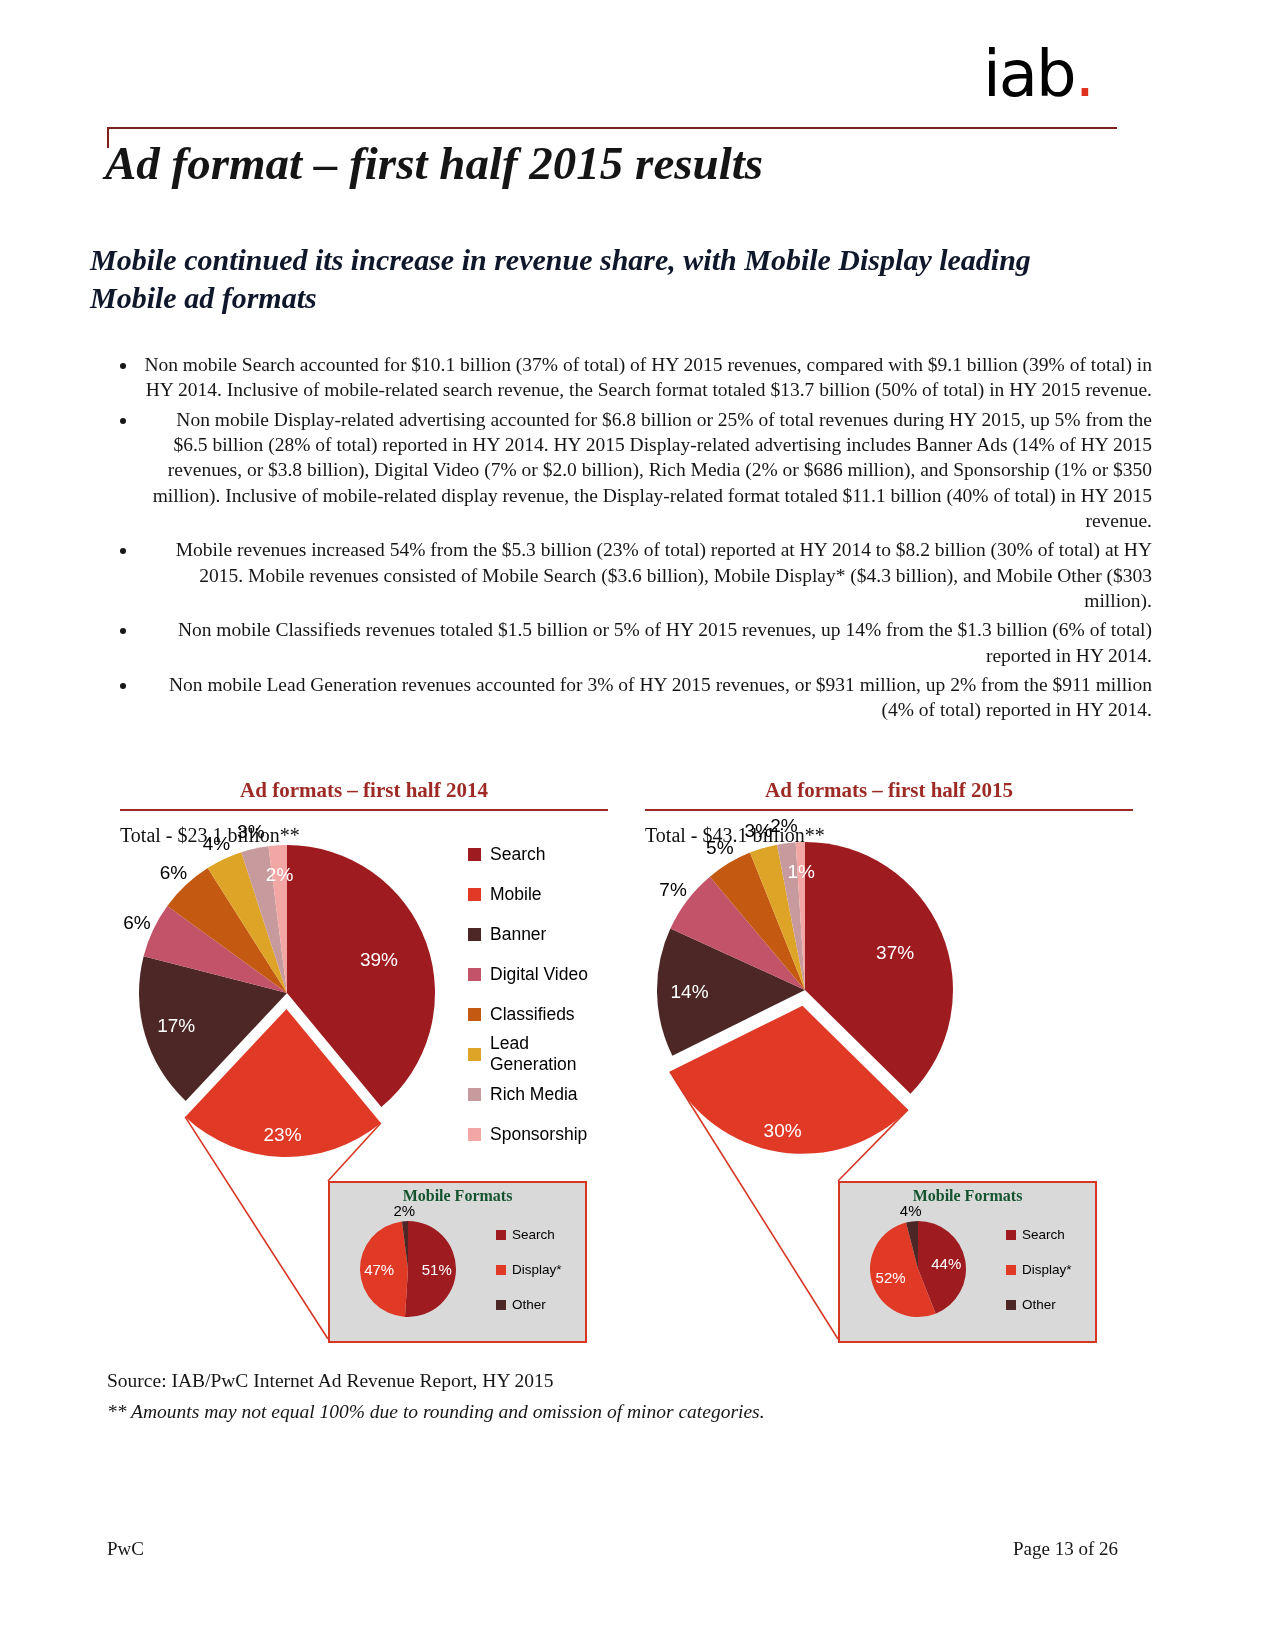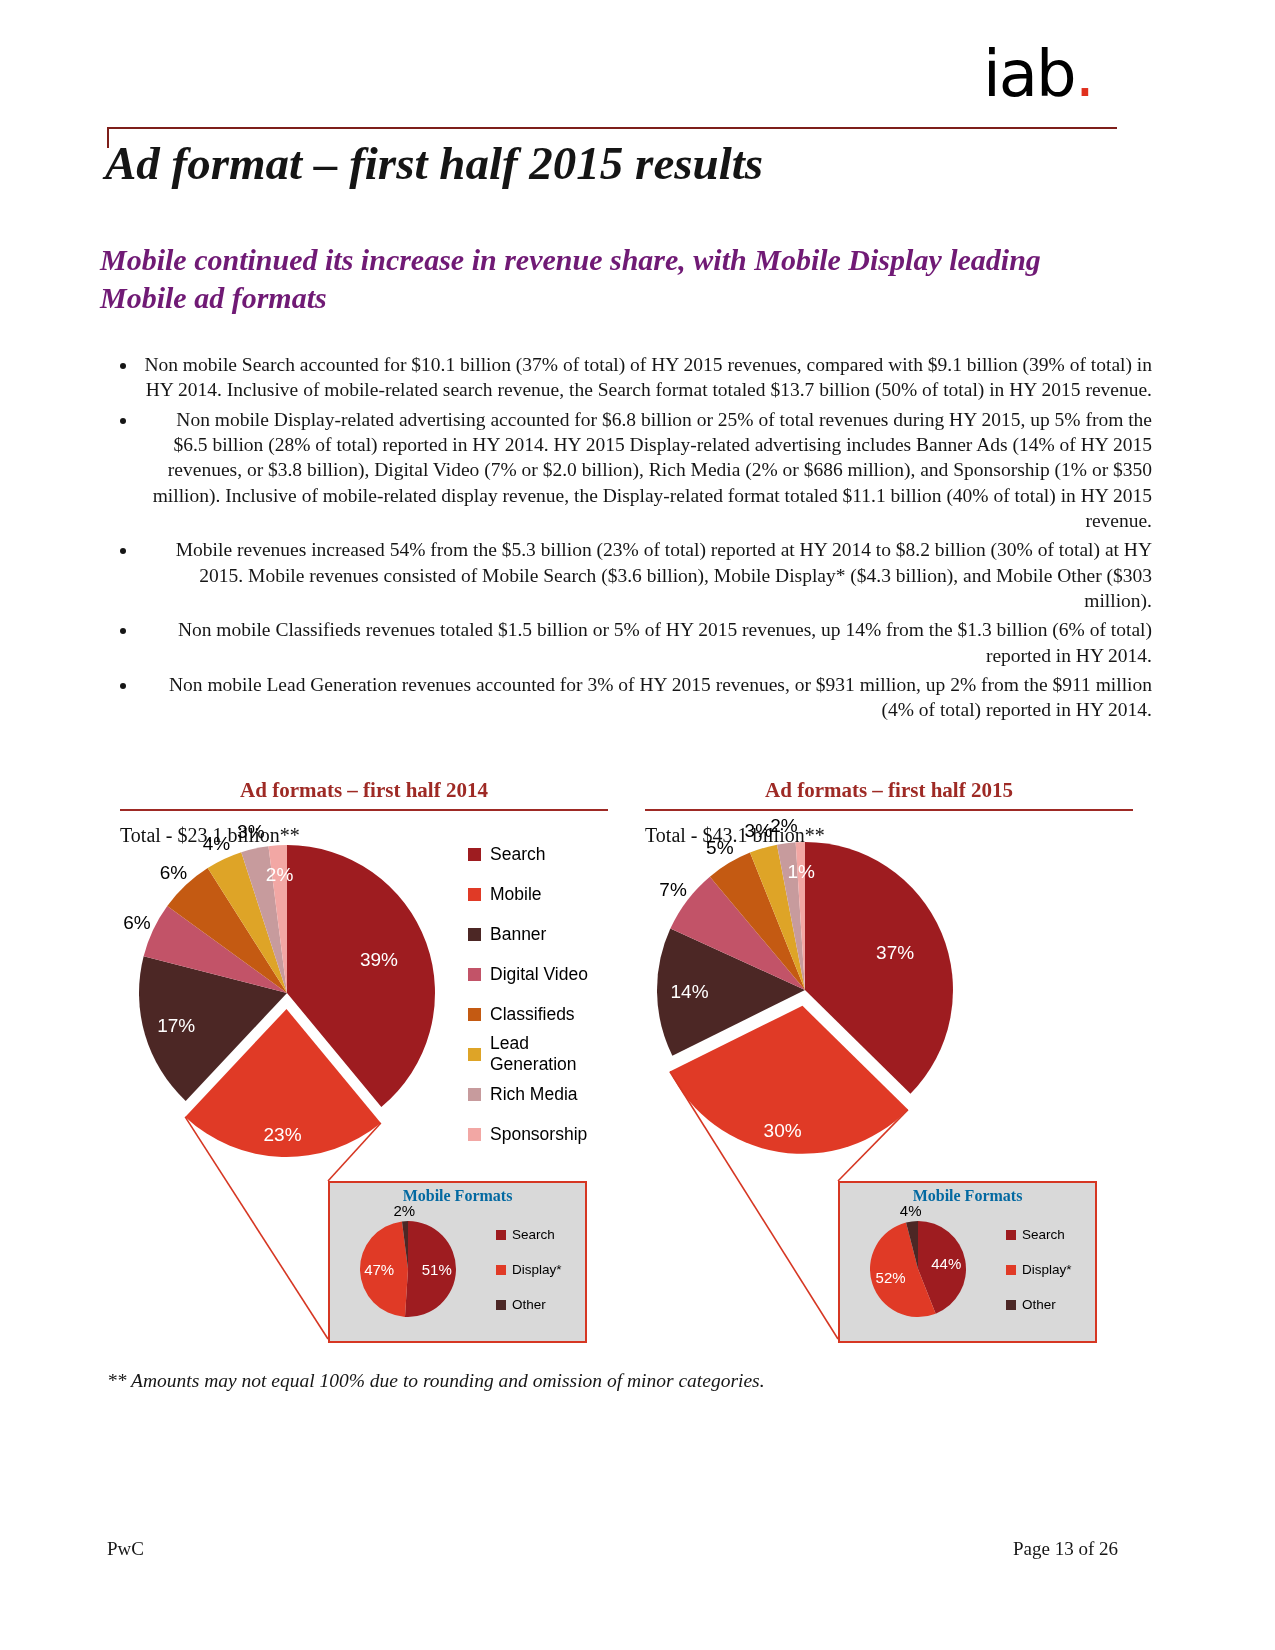--- a/index.html
+++ b/index.html
@@ -9,22 +9,22 @@
   
   .logo{position:absolute;top:42px;left:983px;font-family:"DejaVu Sans",sans-serif;
         font-weight:normal;font-size:64px;line-height:1;letter-spacing:-2px;color:#000;}
   .logo .logo-dot{color:#e0301e;}
   .top-rule{position:absolute;left:107px;top:127px;width:1010px;height:22px;
         border-top:2px solid #7e1f1a;}
   .top-rule::before{content:"";position:absolute;left:0;top:0;width:2px;height:19px;background:#7e1f1a;}
 
   .title{position:absolute;left:105px;top:138px;width:1020px;margin:0;
         font:bold italic 47px/1.1 "Liberation Serif",serif;color:#151515;}
-  .subtitle{position:absolute;left:100px;top:241px;width:1000px;margin:0;
-        font:bold italic 30px/1.25 "Liberation Serif",serif;color:#701a75;}
+  .subtitle{position:absolute;left:90px;top:241px;width:1000px;margin:0;
+        font:bold italic 30px/1.25 "Liberation Serif",serif;color:#0f172a;}
 
   .bullets{position:absolute;left:106px;top:352px;width:1014px;margin:0;padding:0 0 0 32px;
         font-size:19.5px;line-height:1.3;}
   .bullets li{margin:0 0 4px 0;padding-left:2px;text-align:right;}
 
   
   .charts{position:absolute;left:0;top:778px;width:1275px;height:588px;}
   .chart-col{position:absolute;top:0;width:512px;height:586px;}
   .chart-heading{position:absolute;left:12px;top:0;width:488px;
         font:bold 21px/1.15 "Liberation Serif",serif;color:#9e2a25;
@@ -35,21 +35,21 @@
   .pie-label-sm{font:15px "Liberation Sans",sans-serif;}
 
   .main-legend{position:absolute;left:360px;top:56px;width:152px;}
   .main-legend .legend-item{display:flex;align-items:center;height:40px;}
   .legend-swatch{flex:none;display:inline-block;}
   .main-legend .legend-swatch{width:13px;height:13px;margin-right:9px;}
   .main-legend .legend-label{font:17.5px "Liberation Sans",sans-serif;color:#000;}
 
   .inset-box{position:absolute;top:403px;width:255px;height:158px;background:#d9d9d9;
         border:2px solid #d63723;box-sizing:content-box;}
-  .inset-title{text-align:center;margin-top:4px;font:bold 16px "Liberation Serif",serif;color:#0369a1;}
+  .inset-title{text-align:center;margin-top:4px;font:bold 16px "Liberation Serif",serif;color:#14532d;}
   .inset-pie{position:absolute;left:4px;top:14px;}
   .inset-legend{position:absolute;left:166px;top:34px;}
   .inset-legend .legend-item{display:flex;align-items:center;height:35px;}
   .inset-legend .legend-swatch{width:10px;height:10px;margin-right:6px;}
   .inset-legend .legend-label{font:13.5px "Liberation Sans",sans-serif;color:#000;}
 
   
   .source-block{position:absolute;left:107px;top:1368px;width:1012px;font-size:19.5px;line-height:1.3;}
   .source-line{margin-bottom:6px;}
   .footnote{font-style:italic;padding-left:30px;text-indent:-30px;margin-bottom:4px;}
@@ -210,20 +210,21 @@
               <span class="legend-swatch" style="background: rgb(76, 39, 37);"></span>
               <span class="legend-label">Other</span>
             </div>
           </div>
       </div>
     </div>
 
   </div>
 
   <div class="source-block">
+    <div class="source-line">Source: IAB/PwC Internet Ad Revenue Report, HY 2015</div>
     <div class="footnote">** Amounts may not equal 100% due to rounding and omission of minor categories.</div>
   </div>
 
   <div class="footer">
     <span>PwC</span>
     <span>Page 13 of 26</span>
   </div>
 
 </div>
 

